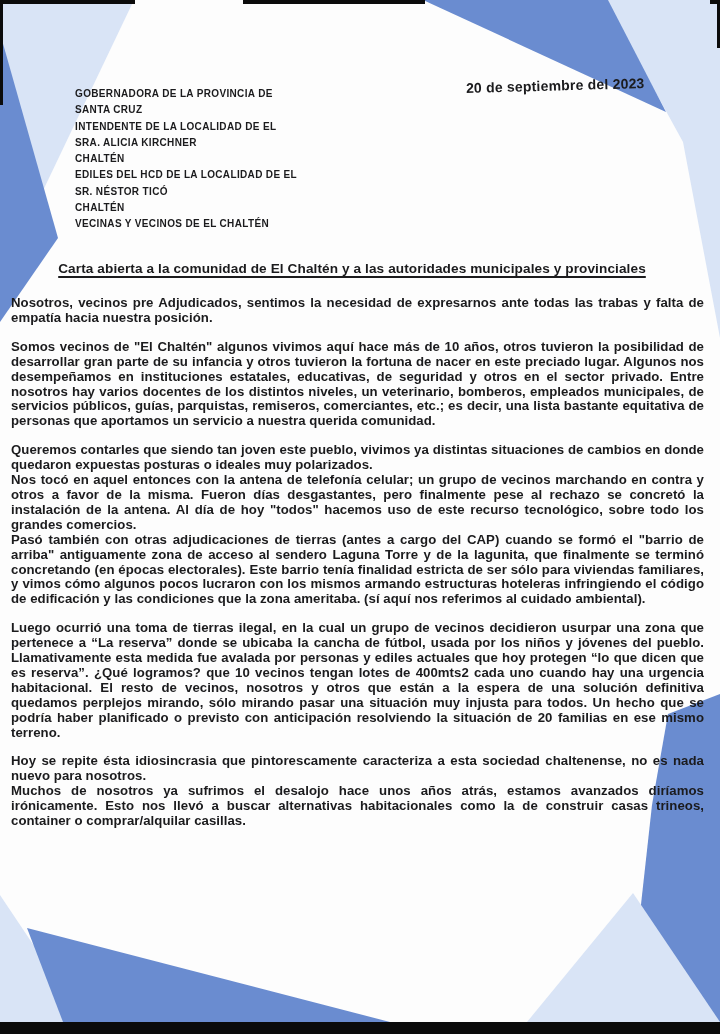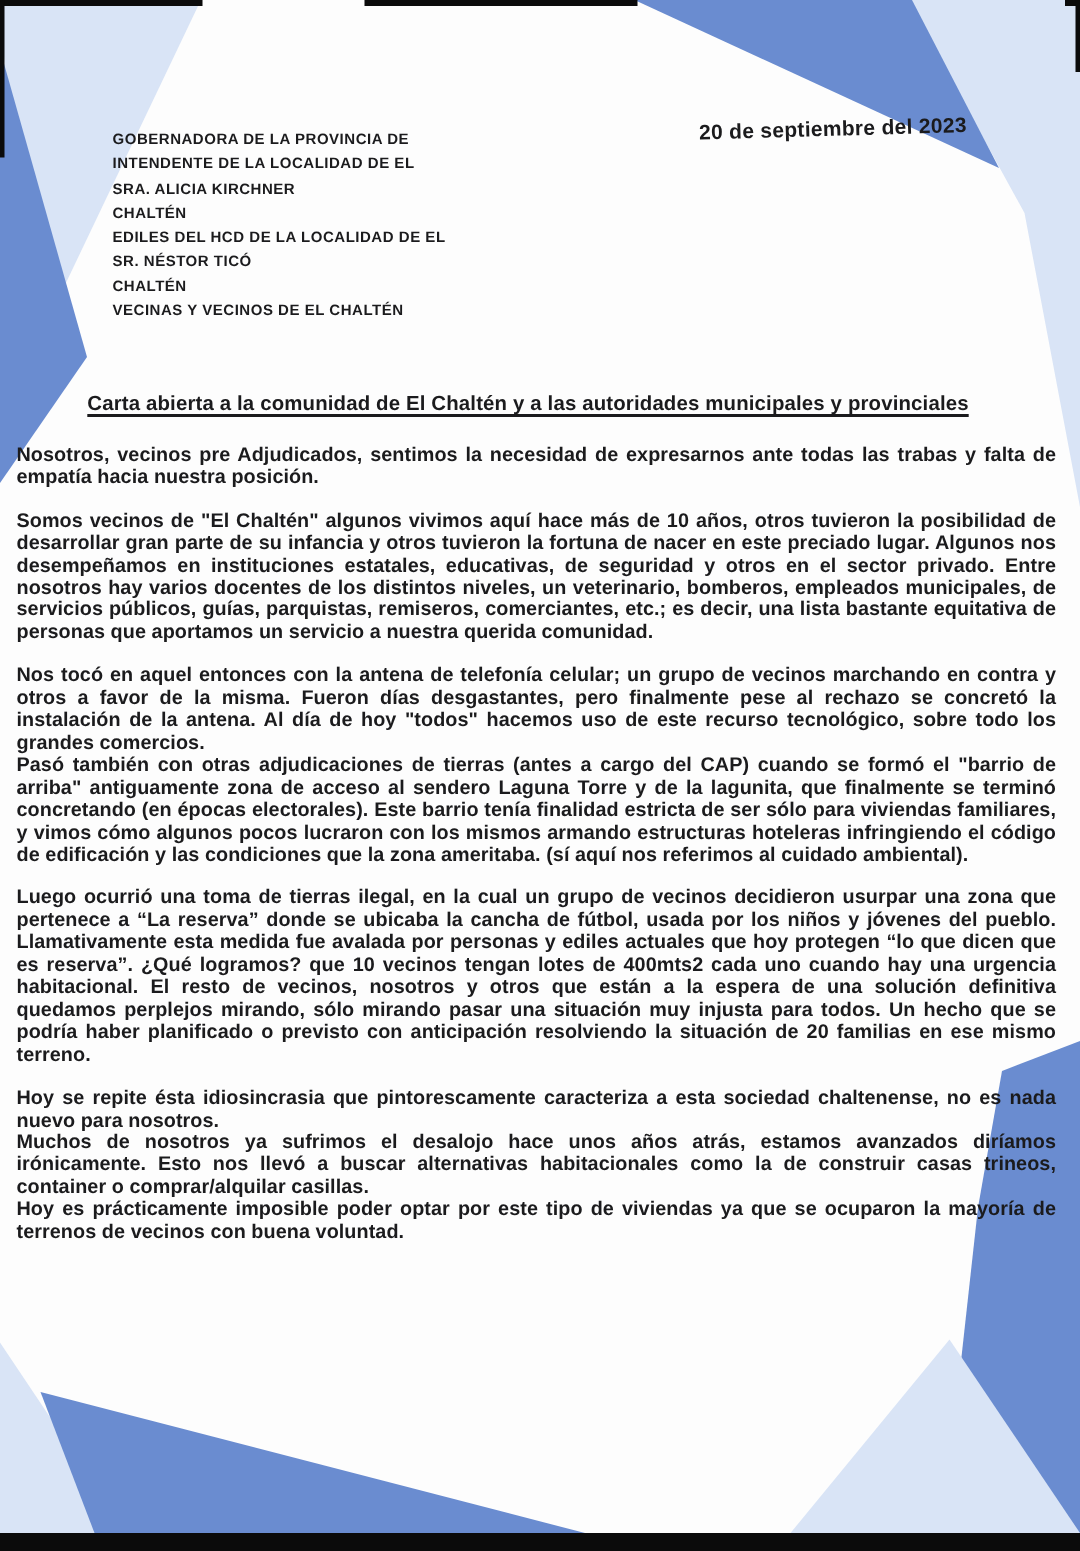--- a/index.html
+++ b/index.html
@@ -60,46 +60,47 @@
     <rect class="shape-frame" x="717" y="0" width="3" height="48" fill="#0b0b0b"></rect>
     <rect class="shape-frame" x="0" y="1022" width="720" height="12" fill="#0b0b0b"></rect>
   </svg>
 
   <div class="content">
 
     <div class="date-line">20 de septiembre del 2023</div>
 
     <div class="recipients">
         <div class="rec-line">GOBERNADORA DE LA PROVINCIA DE</div>
+        <div class="rec-line">SANTA CRUZ</div>
         <div class="rec-line">INTENDENTE DE LA LOCALIDAD DE EL</div>
         <div class="rec-line">SRA. ALICIA KIRCHNER</div>
         <div class="rec-line">CHALTÉN</div>
         <div class="rec-line">EDILES DEL HCD DE LA LOCALIDAD DE EL</div>
         <div class="rec-line">SR. NÉSTOR TICÓ</div>
         <div class="rec-line">CHALTÉN</div>
         <div class="rec-line">VECINAS Y VECINOS DE EL CHALTÉN</div>
       </div>
 
     <div class="letter-title">Carta abierta a la comunidad de El Chaltén y a las autoridades municipales y provinciales</div>
 
     <div class="letter-body">
         <div class="pgroup">
           <p class="para">Nosotros, vecinos pre Adjudicados, sentimos la necesidad de expresarnos ante todas las trabas y falta de empatía hacia nuestra posición.</p>
         </div>
         <div class="pgroup">
           <p class="para">Somos vecinos de "El Chaltén" algunos vivimos aquí hace más de 10 años, otros tuvieron la posibilidad de desarrollar gran parte de su infancia y otros tuvieron la fortuna de nacer en este preciado lugar. Algunos nos desempeñamos en instituciones estatales, educativas, de seguridad y otros en el sector privado. Entre nosotros hay varios docentes de los distintos niveles, un veterinario, bomberos, empleados municipales, de servicios públicos, guías, parquistas, remiseros, comerciantes, etc.; es decir, una lista bastante equitativa de personas que aportamos un servicio a nuestra querida comunidad.</p>
         </div>
         <div class="pgroup">
+          <p class="para">Queremos contarles que siendo tan joven este pueblo, vivimos ya distintas situaciones de cambios en donde quedaron expuestas posturas o ideales muy polarizados.</p>
           <p class="para">Nos tocó en aquel entonces con la antena de telefonía celular; un grupo de vecinos marchando en contra y otros a favor de la misma. Fueron días desgastantes, pero finalmente pese al rechazo se concretó la instalación de la antena. Al día de hoy "todos" hacemos uso de este recurso tecnológico, sobre todo los grandes comercios.</p>
           <p class="para">Pasó también con otras adjudicaciones de tierras (antes a cargo del CAP) cuando se formó el "barrio de arriba" antiguamente zona de acceso al sendero Laguna Torre y de la lagunita, que finalmente se terminó concretando (en épocas electorales). Este barrio tenía finalidad estricta de ser sólo para viviendas familiares, y vimos cómo algunos pocos lucraron con los mismos armando estructuras hoteleras infringiendo el código de edificación y las condiciones que la zona ameritaba. (sí aquí nos referimos al cuidado ambiental).</p>
         </div>
         <div class="pgroup">
           <p class="para">Luego ocurrió una toma de tierras ilegal, en la cual un grupo de vecinos decidieron usurpar una zona que pertenece a “La reserva” donde se ubicaba la cancha de fútbol, usada por los niños y jóvenes del pueblo. Llamativamente esta medida fue avalada por personas y ediles actuales que hoy protegen “lo que dicen que es reserva”. ¿Qué logramos? que 10 vecinos tengan lotes de 400mts2 cada uno cuando hay una urgencia habitacional. El resto de vecinos, nosotros y otros que están a la espera de una solución definitiva quedamos perplejos mirando, sólo mirando pasar una situación muy injusta para todos.  Un hecho que se podría haber planificado o previsto con anticipación resolviendo la situación de 20 familias en ese mismo terreno.</p>
         </div>
         <div class="pgroup">
           <p class="para">Hoy se repite ésta idiosincrasia que pintorescamente caracteriza a esta sociedad chaltenense, no es nada nuevo para nosotros.</p>
           <p class="para">Muchos de nosotros ya sufrimos el desalojo hace unos años atrás, estamos avanzados diríamos irónicamente. Esto nos llevó a buscar alternativas habitacionales como la de construir casas trineos, container o comprar/alquilar casillas.</p>
-          <p class="para">Hoy es prácticamente imposible poder optar por este tipo de viviendas ya que se ocuparon la mayoría de terrenos de vecinos con buena voluntad.</p>
         </div>
       </div>
 
   </div>
 </div>
 
 </body></html>

